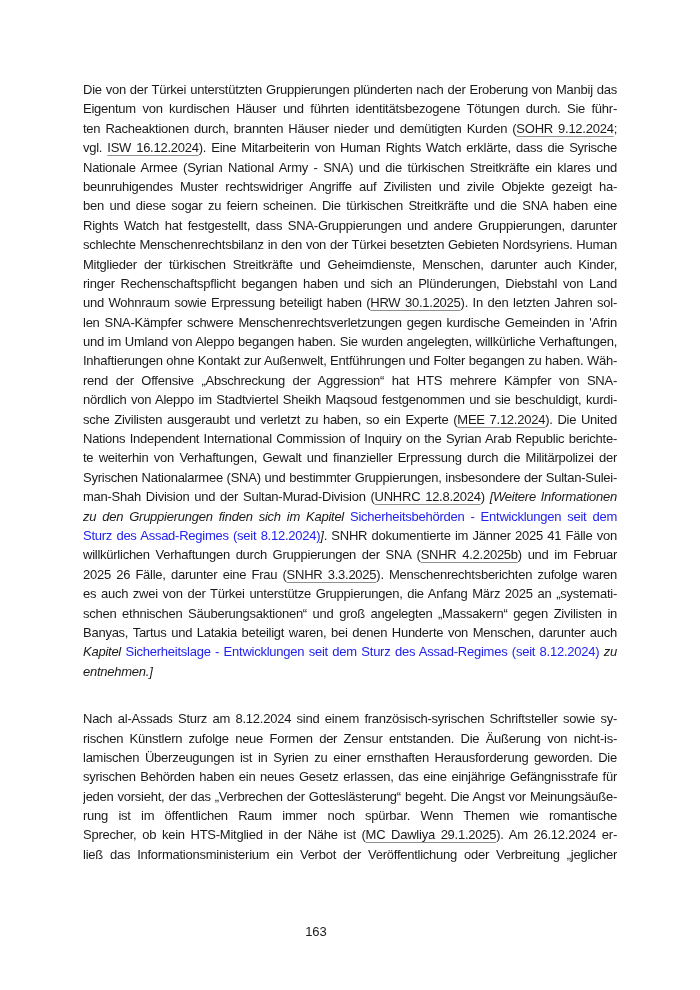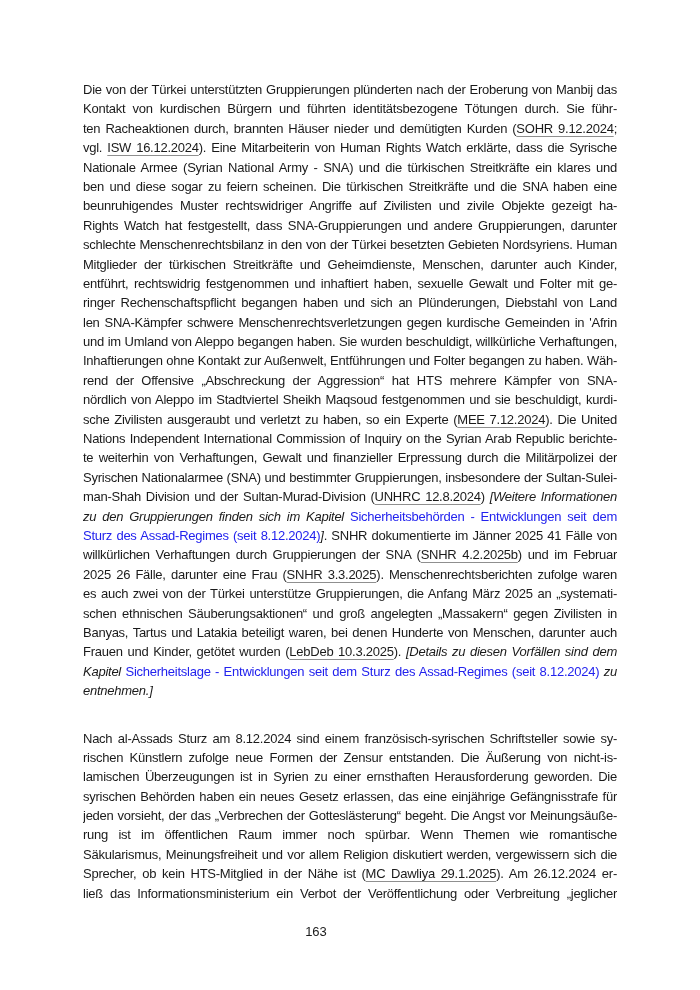--- a/index.html
+++ b/index.html
@@ -59,58 +59,56 @@
     padding-left: 12px;
   }
 </style>
 </head>
 <body>
 
 <div class="page">
   <main class="content" id="content">
       <div class="para">
         <div class="line"><span>Die von der Türkei unterstützten Gruppierungen plünderten nach der Eroberung von Manbij das</span></div>
-        <div class="line"><span>Kontakt von kurdischen Bürgern und führten identitätsbezogene Tötungen durch. Sie führ-</span></div>
+        <div class="line"><span>Eigentum von kurdischen Häuser und führten identitätsbezogene Tötungen durch. Sie führ-</span></div>
         <div class="line"><span>ten Racheaktionen durch, brannten Häuser nieder und demütigten Kurden (</span><span class="citation">SOHR 9.12.2024</span><span>;</span></div>
         <div class="line"><span>vgl. </span><span class="citation">ISW 16.12.2024</span><span>). Eine Mitarbeiterin von Human Rights Watch erklärte, dass die Syrische</span></div>
         <div class="line"><span>Nationale Armee (Syrian National Army - SNA) und die türkischen Streitkräfte ein klares und</span></div>
+        <div class="line"><span>beunruhigendes Muster rechtswidriger Angriffe auf Zivilisten und zivile Objekte gezeigt ha-</span></div>
         <div class="line"><span>ben und diese sogar zu feiern scheinen. Die türkischen Streitkräfte und die SNA haben eine</span></div>
-        <div class="line"><span>beunruhigendes Muster rechtswidriger Angriffe auf Zivilisten und zivile Objekte gezeigt ha-</span></div>
         <div class="line"><span>Rights Watch hat festgestellt, dass SNA-Gruppierungen und andere Gruppierungen, darunter</span></div>
         <div class="line"><span>schlechte Menschenrechtsbilanz in den von der Türkei besetzten Gebieten Nordsyriens. Human</span></div>
         <div class="line"><span>Mitglieder der türkischen Streitkräfte und Geheimdienste, Menschen, darunter auch Kinder,</span></div>
-        <div class="line"><span>entführt, rechtswidrig festgenommen und inhaftiert haben, sexuelle Gewalt und Folter mit ge-</span></div>
         <div class="line"><span>ringer Rechenschaftspflicht begangen haben und sich an Plünderungen, Diebstahl von Land</span></div>
+        <div class="line"><span>und Wohnraum sowie Erpressung beteiligt haben (</span><span class="citation">HRW 30.1.2025</span><span>). In den letzten Jahren sol-</span></div>
         <div class="line"><span>len SNA-Kämpfer schwere Menschenrechtsverletzungen gegen kurdische Gemeinden in 'Afrin</span></div>
-        <div class="line"><span>und im Umland von Aleppo begangen haben. Sie wurden beschuldigt, willkürliche Verhaftungen,</span></div>
+        <div class="line"><span>und im Umland von Aleppo begangen haben. Sie wurden angelegten, willkürliche Verhaftungen,</span></div>
         <div class="line"><span>Inhaftierungen ohne Kontakt zur Außenwelt, Entführungen und Folter begangen zu haben. Wäh-</span></div>
         <div class="line"><span>rend der Offensive „Abschreckung der Aggression“ hat HTS mehrere Kämpfer von SNA-Gruppen</span></div>
         <div class="line"><span>nördlich von Aleppo im Stadtviertel Sheikh Maqsoud festgenommen und sie beschuldigt, kurdi-</span></div>
         <div class="line"><span>sche Zivilisten ausgeraubt und verletzt zu haben, so ein Experte (</span><span class="citation">MEE 7.12.2024</span><span>). Die United</span></div>
         <div class="line"><span>Nations Independent International Commission of Inquiry on the Syrian Arab Republic berichte-</span></div>
         <div class="line"><span>te weiterhin von Verhaftungen, Gewalt und finanzieller Erpressung durch die Militärpolizei der</span></div>
         <div class="line"><span>Syrischen Nationalarmee (SNA) und bestimmter Gruppierungen, insbesondere der Sultan-Sulei-</span></div>
         <div class="line"><span>man-Shah Division und der Sultan-Murad-Division (</span><span class="citation">UNHRC 12.8.2024</span><span>) </span><span class="it">[Weitere Informationen</span></div>
         <div class="line"><span class="it">zu den Gruppierungen finden sich im Kapitel </span><span class="chapter-link">Sicherheitsbehörden - Entwicklungen seit dem</span></div>
         <div class="line"><span class="chapter-link">Sturz des Assad-Regimes (seit 8.12.2024)</span><span class="it">]</span><span>. SNHR dokumentierte im Jänner 2025 41 Fälle von</span></div>
         <div class="line"><span>willkürlichen Verhaftungen durch Gruppierungen der SNA (</span><span class="citation">SNHR 4.2.2025b</span><span>) und im Februar</span></div>
         <div class="line"><span>2025 26 Fälle, darunter eine Frau (</span><span class="citation">SNHR 3.3.2025</span><span>). Menschenrechtsberichten zufolge waren</span></div>
         <div class="line"><span>es auch zwei von der Türkei unterstütze Gruppierungen, die Anfang März 2025 an „systemati-</span></div>
         <div class="line"><span>schen ethnischen Säuberungsaktionen“ und groß angelegten „Massakern“ gegen Zivilisten in</span></div>
         <div class="line"><span>Banyas, Tartus und Latakia beteiligt waren, bei denen Hunderte von Menschen, darunter auch</span></div>
-        <div class="line"><span>Frauen und Kinder, getötet wurden (</span><span class="citation">LebDeb 10.3.2025</span><span>). </span><span class="it">[Details zu diesen Vorfällen sind dem</span></div>
         <div class="line"><span class="it">Kapitel </span><span class="chapter-link">Sicherheitslage - Entwicklungen seit dem Sturz des Assad-Regimes (seit 8.12.2024)</span><span class="it"> zu</span></div>
         <div class="line end"><span class="it">entnehmen.]</span></div>
       </div>
       <div class="para">
         <div class="line"><span>Nach al-Assads Sturz am 8.12.2024 sind einem französisch-syrischen Schriftsteller sowie sy-</span></div>
         <div class="line"><span>rischen Künstlern zufolge neue Formen der Zensur entstanden. Die Äußerung von nicht-is-</span></div>
         <div class="line"><span>lamischen Überzeugungen ist in Syrien zu einer ernsthaften Herausforderung geworden. Die</span></div>
         <div class="line"><span>syrischen Behörden haben ein neues Gesetz erlassen, das eine einjährige Gefängnisstrafe für</span></div>
         <div class="line"><span>jeden vorsieht, der das „Verbrechen der Gotteslästerung“ begeht. Die Angst vor Meinungsäuße-</span></div>
         <div class="line"><span>rung ist im öffentlichen Raum immer noch spürbar. Wenn Themen wie romantische Beziehungen,</span></div>
-        <div class="line"><span>Säkularismus, Meinungsfreiheit und vor allem Religion diskutiert werden, vergewissern sich die</span></div>
         <div class="line"><span>Sprecher, ob kein HTS-Mitglied in der Nähe ist (</span><span class="citation">MC Dawliya 29.1.2025</span><span>). Am 26.12.2024 er-</span></div>
         <div class="line"><span>ließ das Informationsministerium ein Verbot der Veröffentlichung oder Verbreitung „jeglicher</span></div>
       </div>
     </main>
   <div class="footer">163</div>
 </div>
 
 </body></html>

